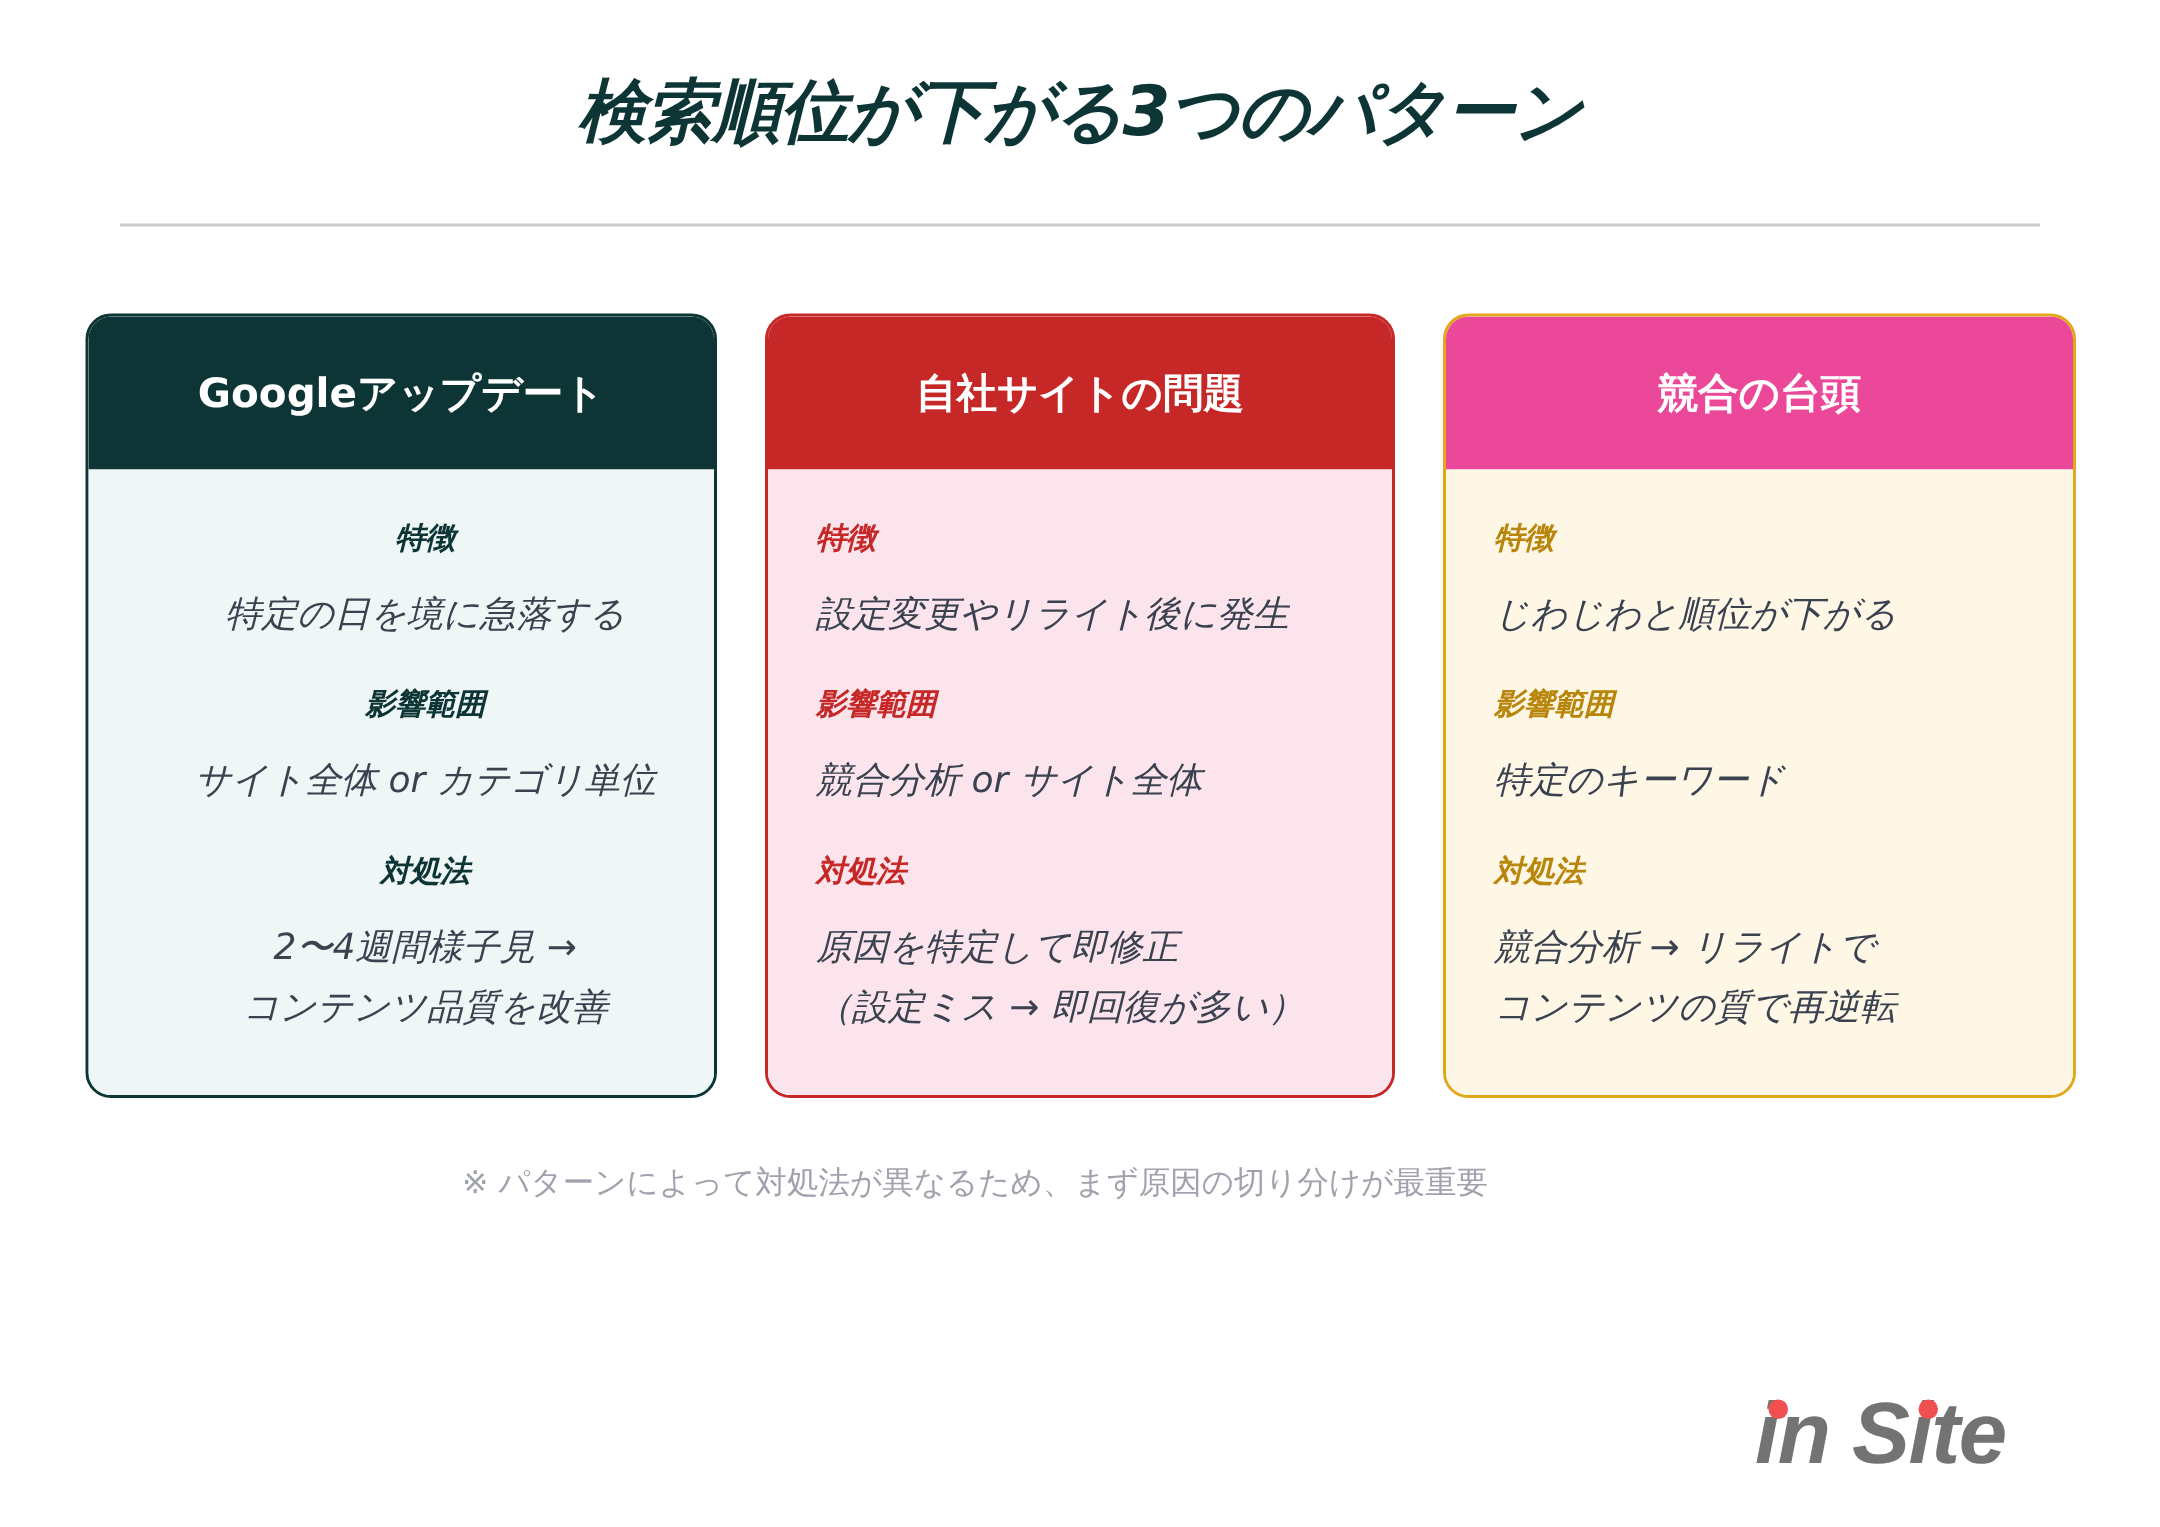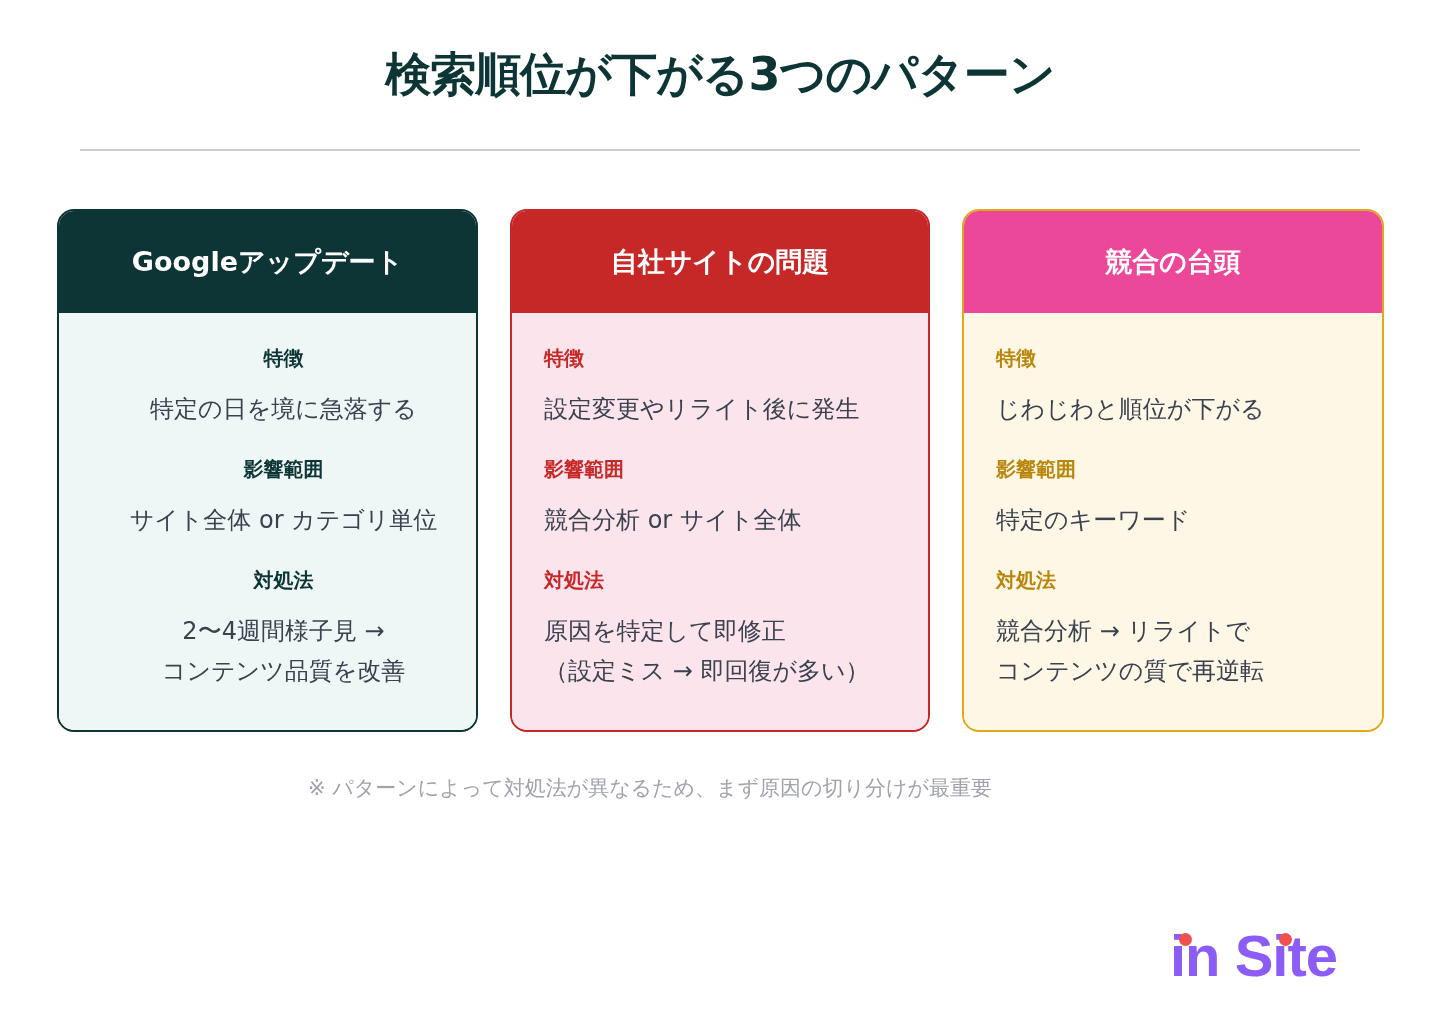--- a/index.html
+++ b/index.html
@@ -3,34 +3,35 @@
 <meta charset="utf-8">
 <style>
   * { box-sizing: border-box; margin: 0; padding: 0; }
   html, body { width: 1440px; height: 1018px; background: #ffffff; overflow: hidden; }
   body { position: relative; font-family: "DejaVu Sans", "Liberation Sans", sans-serif; color: #333f4d; }
 
   .page-title {
     position: absolute; left: 0; top: 44px; width: 1440px;
     text-align: center; font-size: 46px; font-weight: bold; color: #0e3535;
     letter-spacing: -1px;
+    font-style: italic;
   }
   .divider {
     position: absolute; left: 80px; top: 149px; width: 1280px; height: 2px; background: #cccccc;
   }
 
   .card {
     position: absolute; top: 209px; height: 523px;
     border: 2px solid; border-radius: 17px; overflow: hidden;
   }
   .card-header {
     height: 102px; display: flex; align-items: center; justify-content: center;
     color: #ffffff; font-size: 27px; font-weight: bold;
   }
-  .card-body { padding: 32px 0 12px 32px; height: 533px; }
+  .card-body { padding: 32px 0 12px 32px; height: 533px; font-style: italic; }
   .section { margin-bottom: 27px; }
   .section-label { font-size: 20px; font-weight: bold; line-height: 26px; margin-bottom: 18px; }
   .section-value { font-size: 24px; line-height: 40px; color: #3a4250; white-space: pre-line; }
 
   .card.c0 { left: 57px; width: 421px; border-color: #0e3535; text-align: center; }
   .card.c0 .card-header { background: #0e3535; }
   .card.c0 .card-body { background: #eef7f6; }
   .card.c0 .section-label { color: #0e3535; }
 
   .card.c1 { left: 510px; width: 420px; border-color: #c62828; }
@@ -123,16 +124,16 @@
     <div class="section" data-name="section-remedy">
       <div class="section-label" data-name="section-label">対処法</div>
       <div class="section-value" data-name="section-value">競合分析 → リライトで
 コンテンツの質で再逆転</div>
     </div>
   </div>
 </div>
 
 <p class="footnote" data-name="footnote">※ パターンによって対処法が異なるため、まず原因の切り分けが最重要</p>
 
-<div class="logo" data-name="brand-logo" style="color: #8b5cf6;">
+<div class="logo" data-name="brand-logo" style="color: #737373; font-style: italic;">
   <span class="dot-i" data-name="logo-in"><span data-name="logo-text-in">in</span></span>
   <span class="dot-i" data-name="logo-site"><span data-name="logo-text-site">Site</span></span>
 </div>
 
 </body></html>

